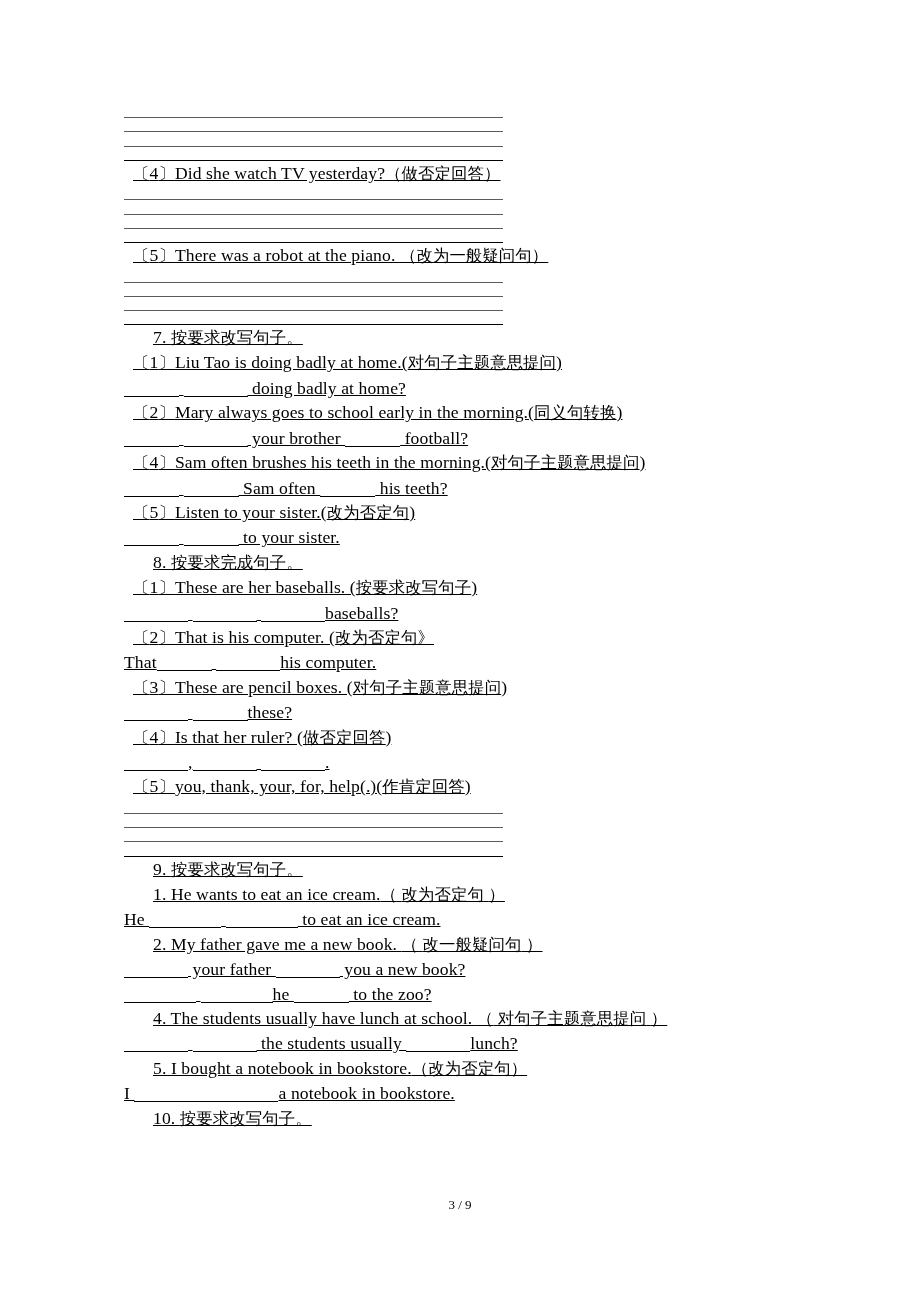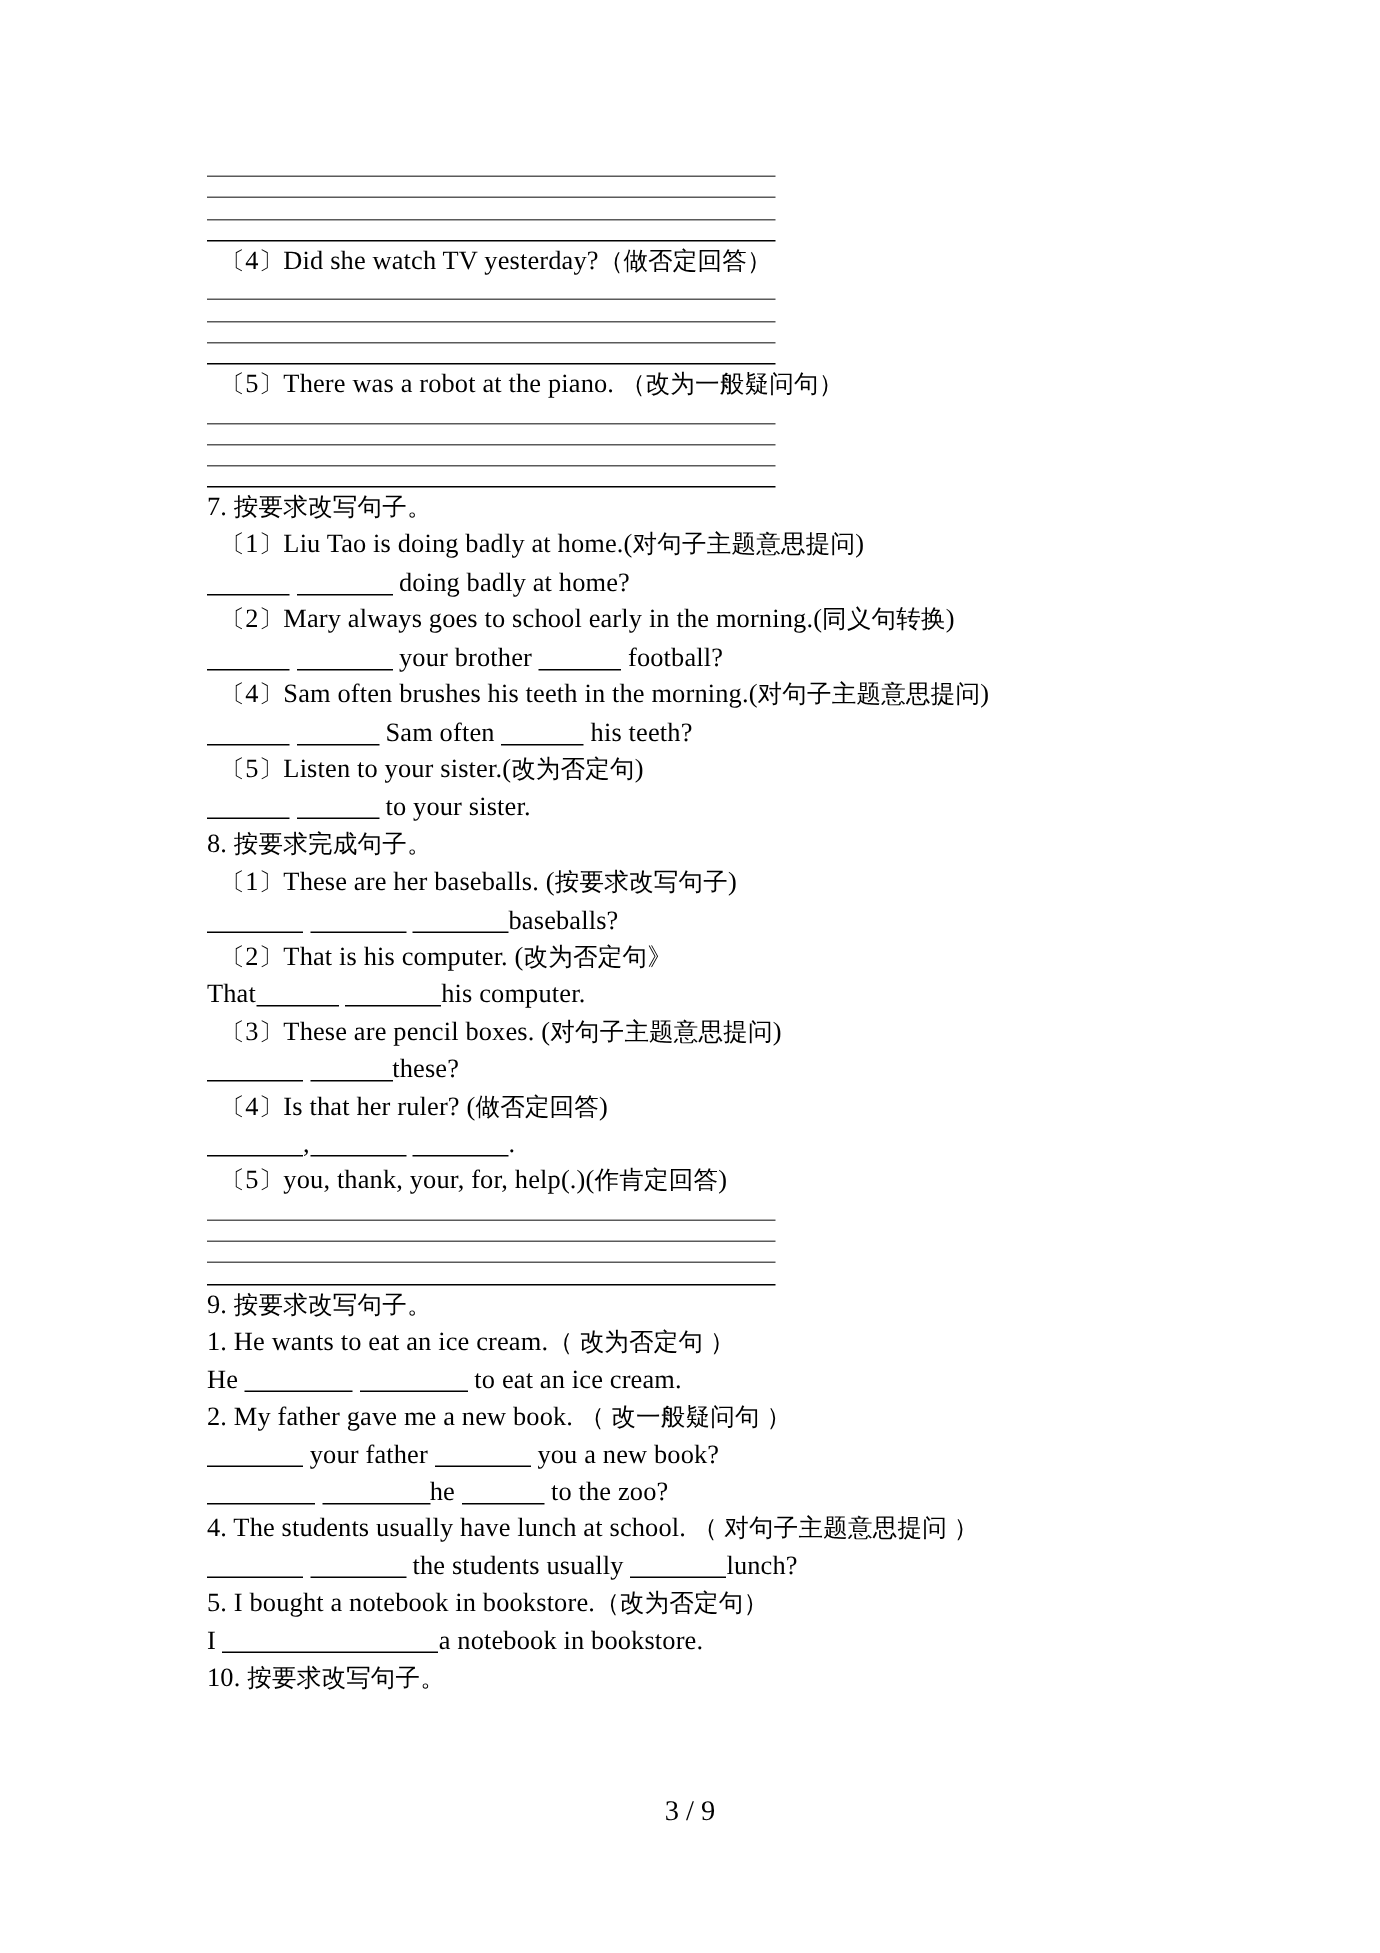--- a/index.html
+++ b/index.html
@@ -20,23 +20,24 @@
   .page {
     position: absolute;
     left: 0; top: 0;
     width: 920px;
     height: 1302px;
   }
 
   
   .content {
     position: absolute;
-    left: 138px;
+    left: 124px;
     top: 104px;
     width: 660px;
+    text-decoration: underline;
   }
 
   
   .rules {
     width: 379px;
     margin: 0;
     padding: 0;
   }
   .rules .rule {
     height: 14.2px;
@@ -55,20 +56,21 @@
     letter-spacing: 0.1px;
   }
   .ln.q {            
     padding-left: 9px;
   }
   .ln.a {            
     padding-left: 0px;
   }
   .ln.h {            
     padding-left: 0px;
+    margin-left: 29px;
   }
   .cn {              
     font-family: "DejaVu Sans", "Liberation Sans", sans-serif;
     font-size: 16.4px;
   }
   .blank {
     display: inline-block;
     border-bottom: 1px solid #000;
     vertical-align: -3px;
   }
@@ -76,21 +78,21 @@
   .b7  { width: 64px; }
   .b8  { width: 72px; }
 
   
   .footer {
     position: absolute;
     left: 0;
     top: 1197px;
     width: 920px;
     text-align: center;
-    font-size: 19px;
+    font-size: 13px;
     font-family: "Liberation Serif", "DejaVu Serif", serif;
   }
 </style>
 </head>
 <body>
 
 <div class="page">
 
   <div class="content">
     <div id="flow">

